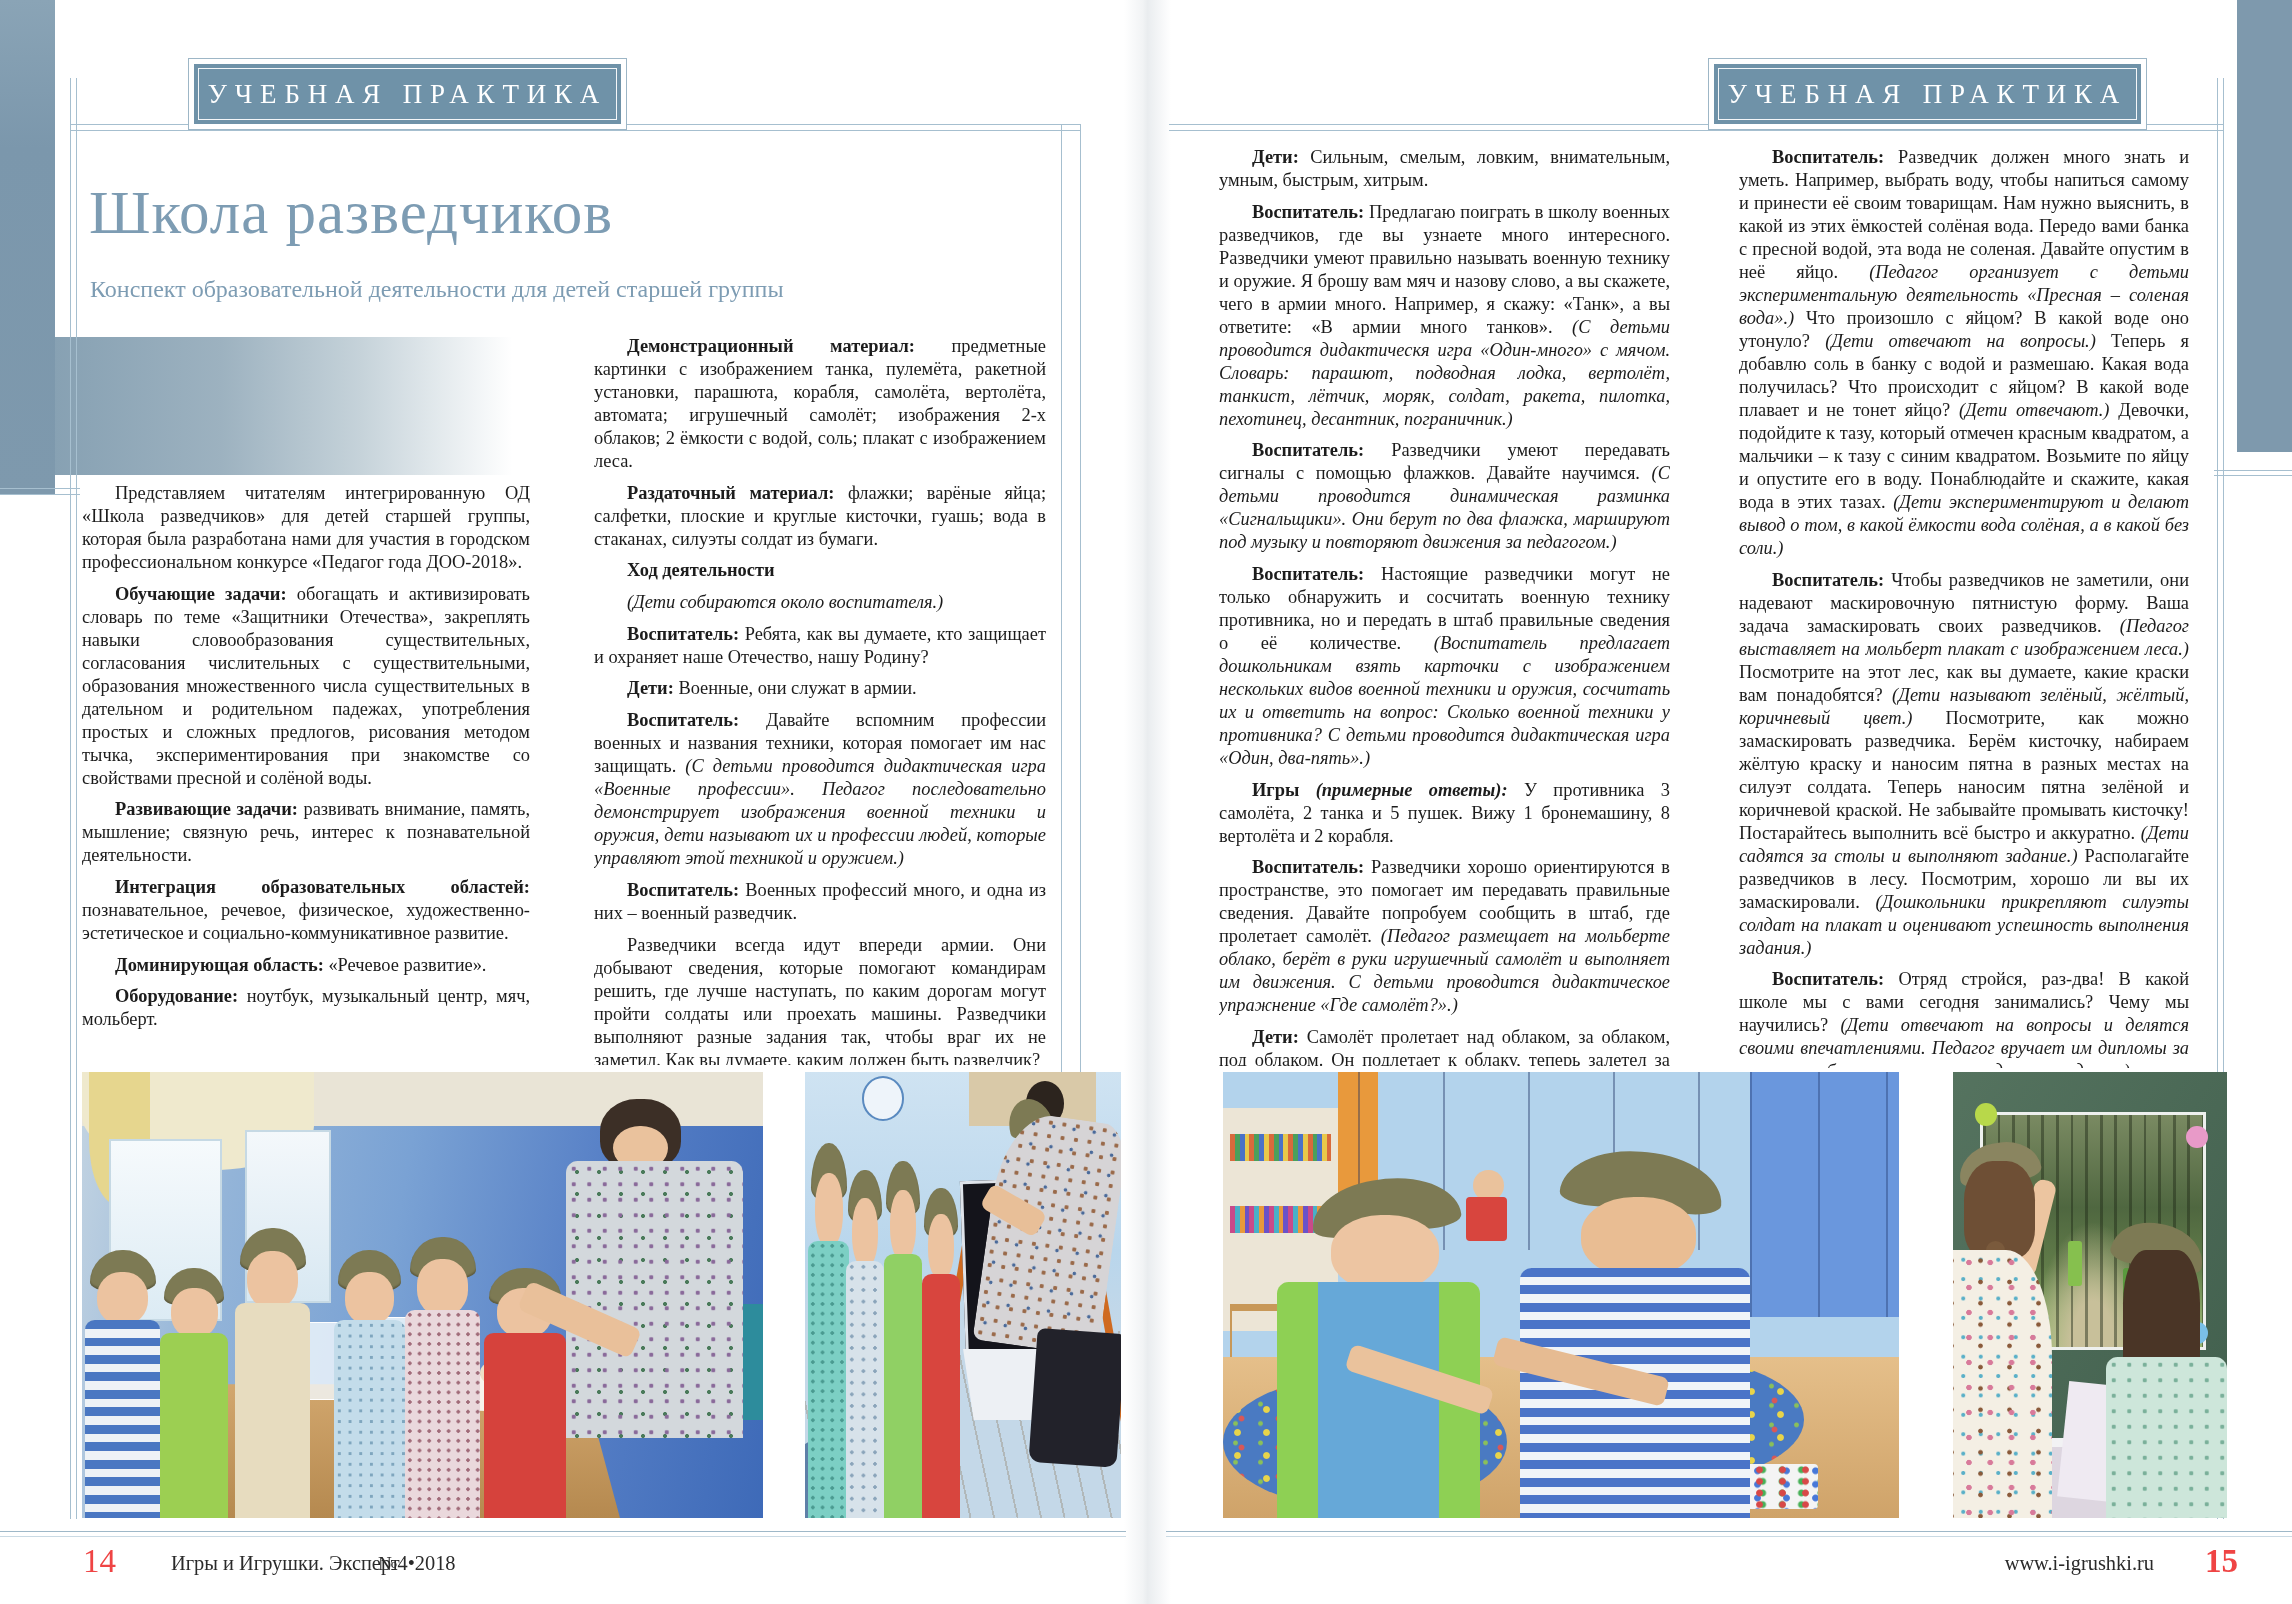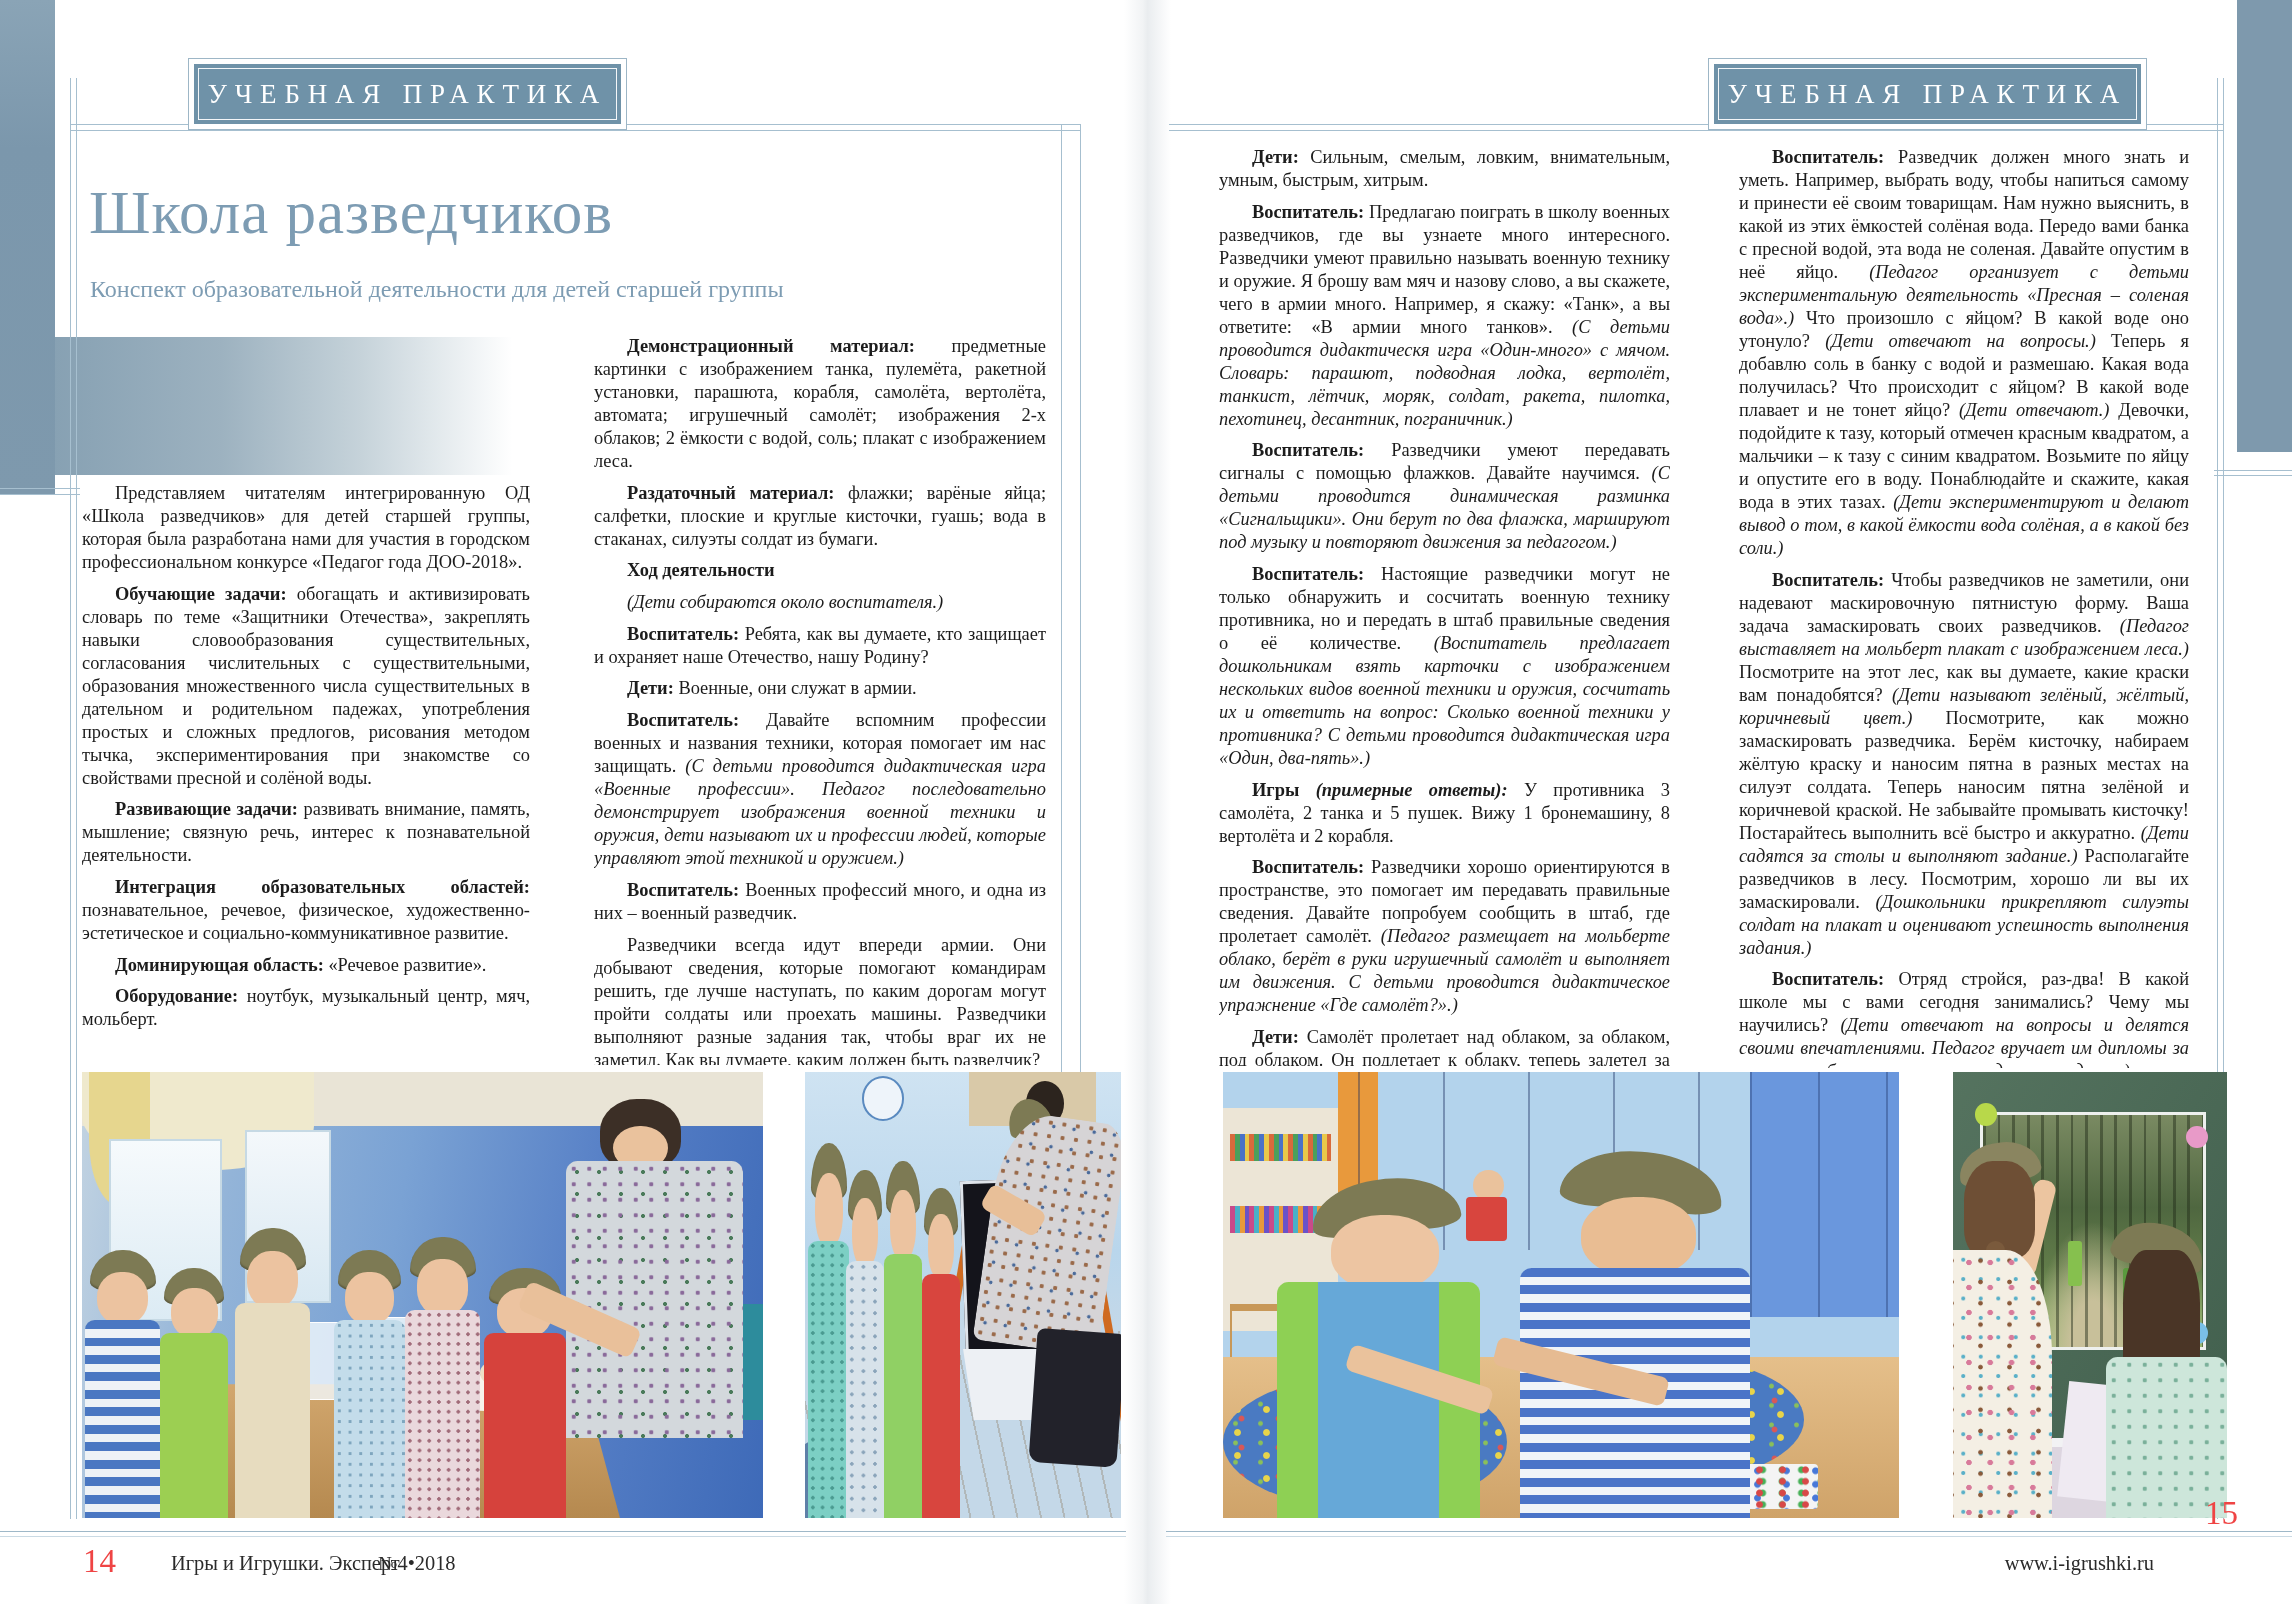--- a/index.html
+++ b/index.html
@@ -272,16 +272,16 @@
 
   <div class="abs fl1" style="left:0;top:1531px;width:1126px;"></div>
   <div class="abs fl2" style="left:0;top:1536px;width:1126px;"></div>
   <div class="abs fl1" style="left:1166px;top:1531px;width:1126px;"></div>
   <div class="abs fl2" style="left:1166px;top:1536px;width:1126px;"></div>
 
   <div class="abs pagenum" style="left:83px;top:1543px;">14</div>
   <div class="abs foottxt" style="left:171px;top:1552px;">Игры и Игрушки. Эксперт</div>
   <div class="abs foottxt" style="left:378px;top:1552px;">№4•2018</div>
   <div class="abs foottxt" style="left:1941px;top:1552px;width:213px;text-align:right;">www.i-igrushki.ru</div>
-  <div class="abs pagenum" style="left:2205px;top:1495px;">15</div>
+  <div class="abs pagenum" style="left:2205px;top:1543px;font-weight:bold;">15</div>
 
 </div>
 
 
 </body></html>

